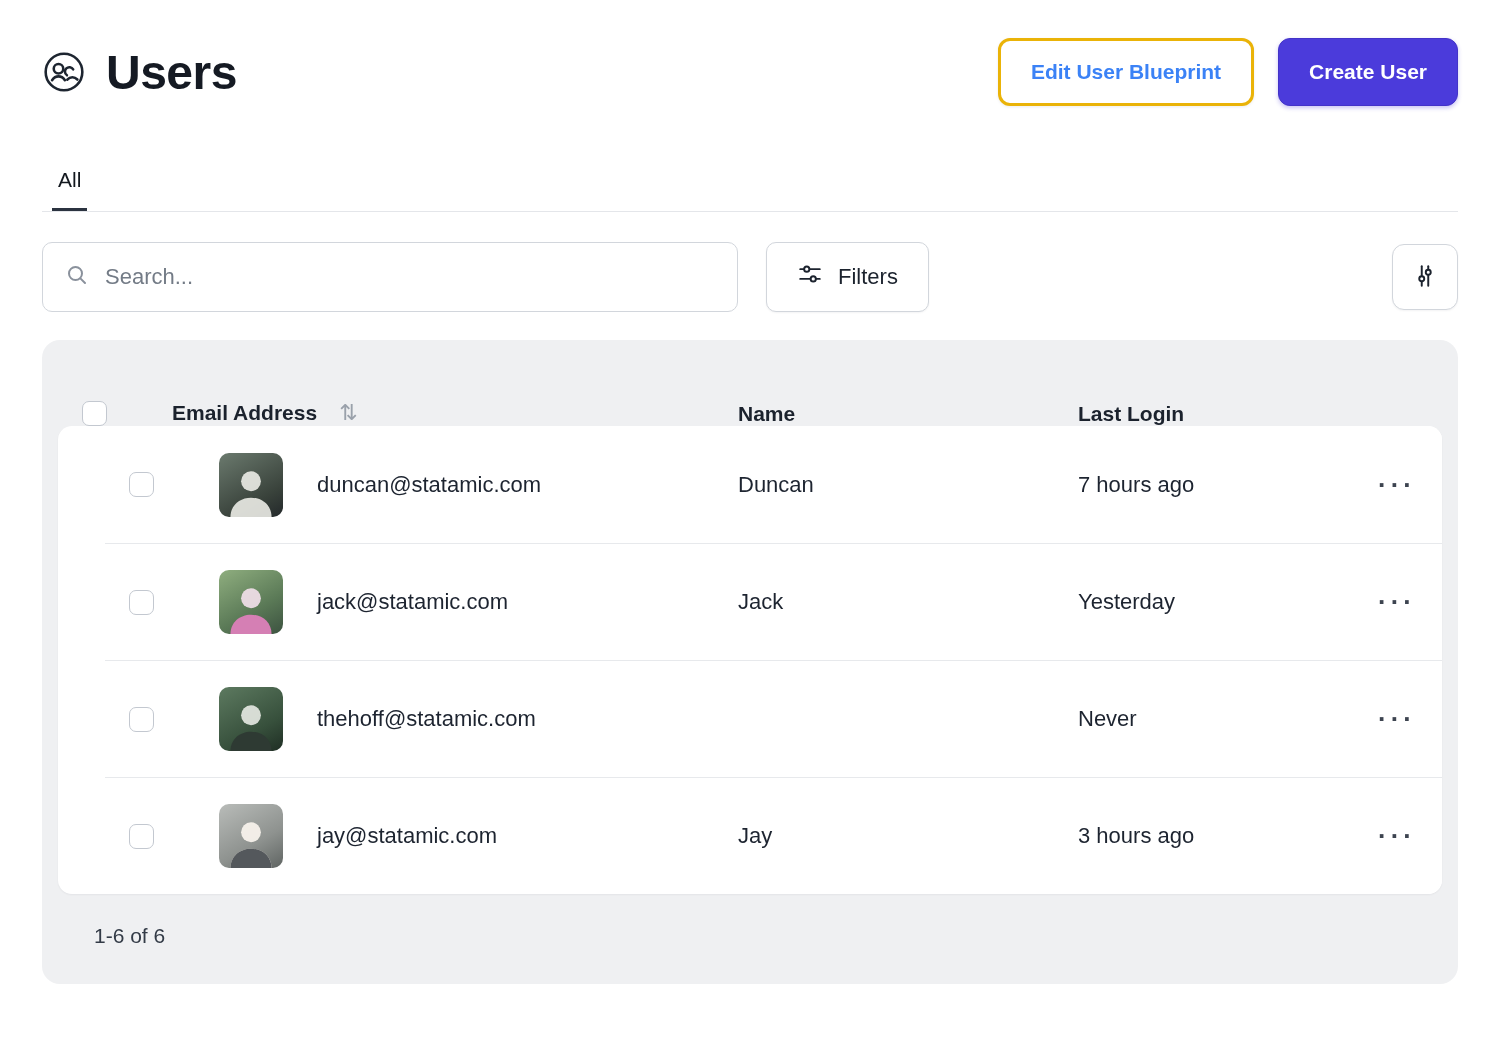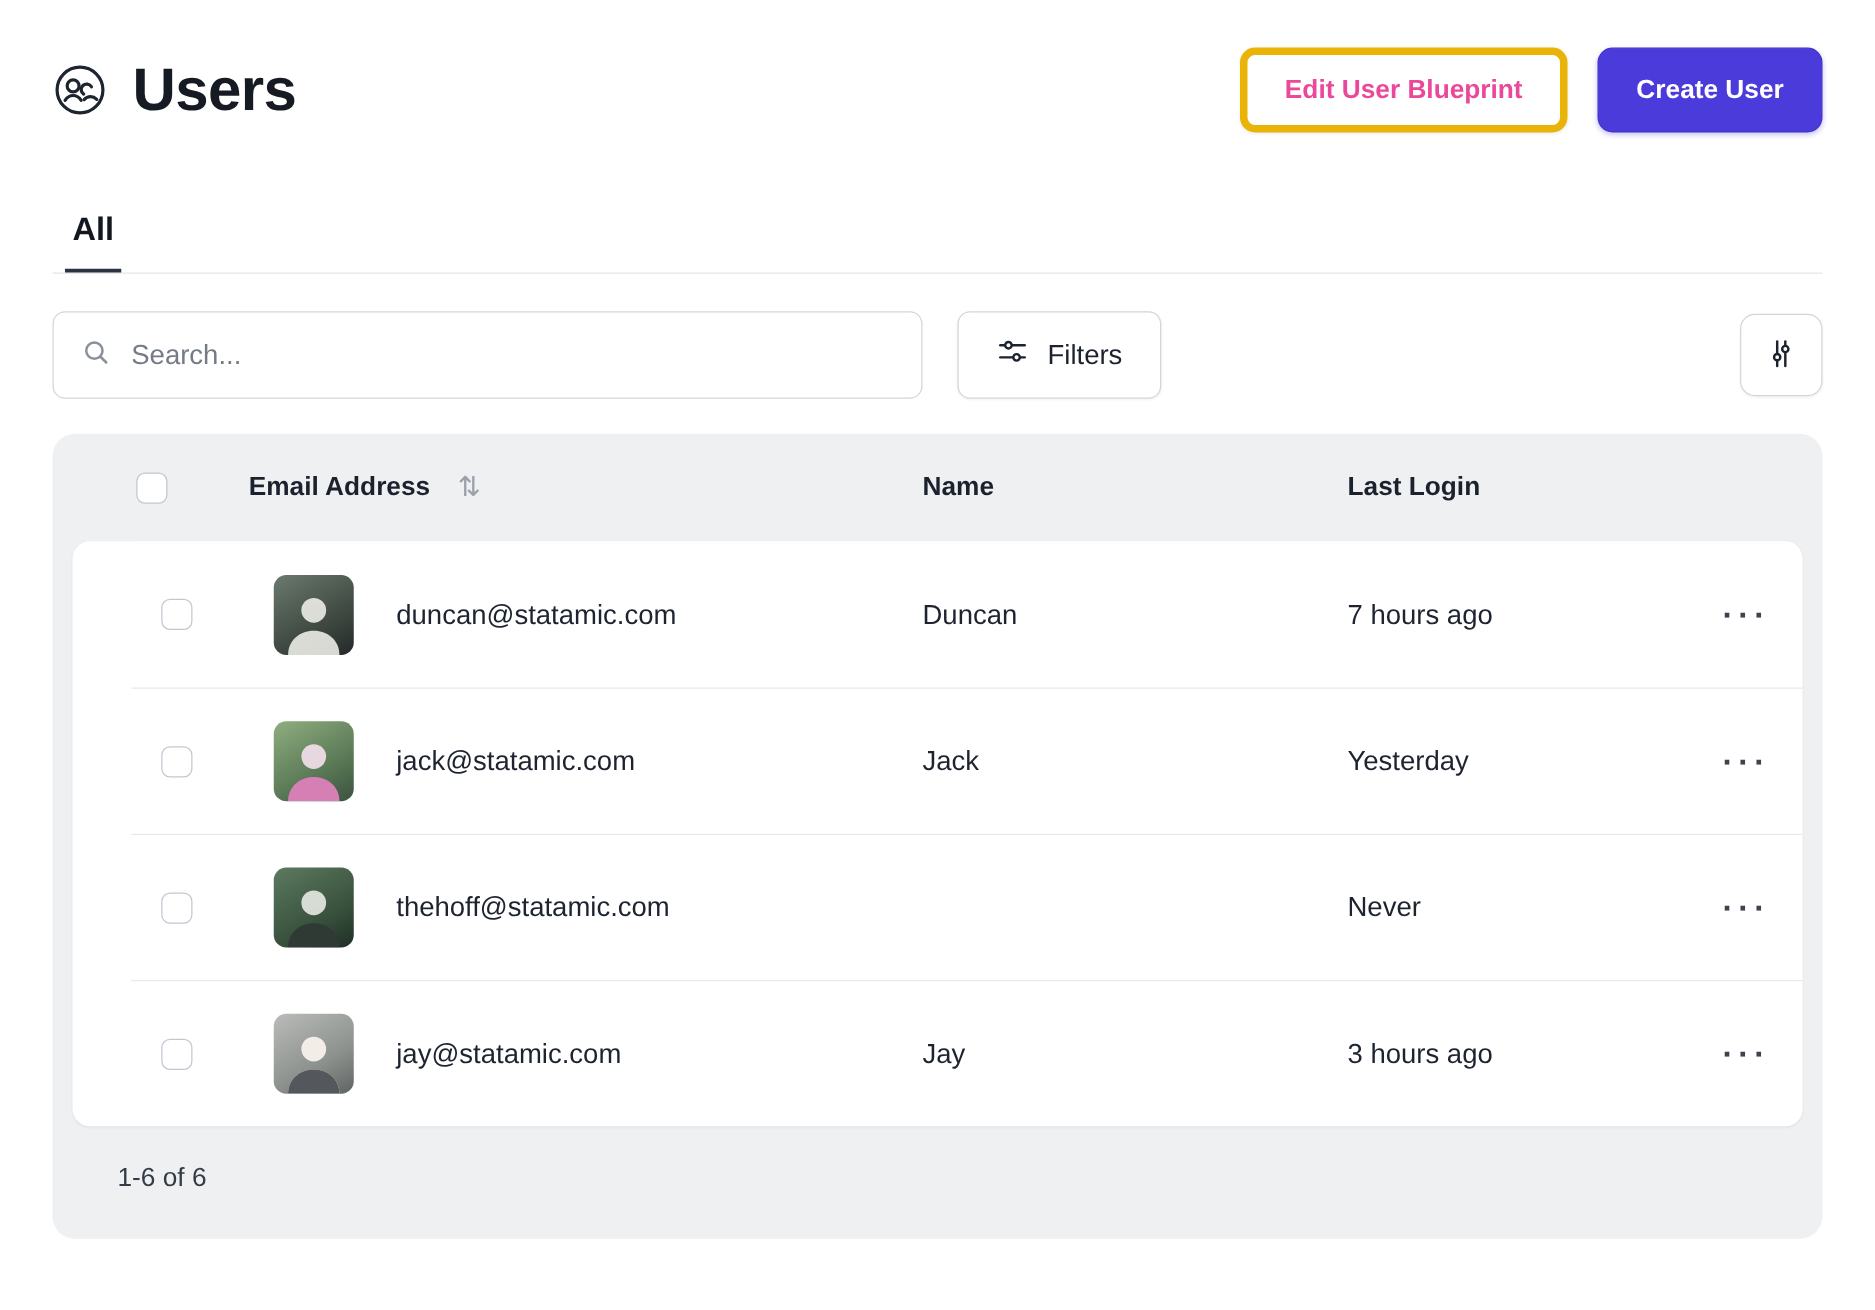--- a/index.html
+++ b/index.html
@@ -6,39 +6,39 @@
   html,body { width:1500px; height:1048px; background:#ffffff; font-family:"Liberation Sans", sans-serif; color:#1a202c; overflow:hidden; }
   .page { padding:38px 42px 0 42px; }
 
   
   .top-header { display:flex; align-items:center; justify-content:space-between; }
   .title-group { display:flex; align-items:center; gap:20px; }
   .title-group svg { display:block; }
   .page-title { font-size:48px; font-weight:700; color:#151a23; letter-spacing:-0.5px; }
   .header-actions { display:flex; align-items:center; gap:24px; }
   .btn { height:68px; border-radius:12px; font-size:21px; font-weight:600; cursor:pointer; padding:0 30px; display:inline-flex; align-items:center; font-family:"Liberation Sans", sans-serif; }
-  .btn-secondary { background:#ffffff; color:#ec4899; border:6px solid #eab308; box-shadow:0 1px 3px rgba(20,25,40,0.08); }
+  .btn-secondary { background:#ffffff; color:#3b82f6; border:3px solid #eab308; box-shadow:0 1px 3px rgba(20,25,40,0.08); }
   .btn-primary { background:#4b3bdb; color:#ffffff; border:1px solid #4333c8; box-shadow:0 2px 4px rgba(75,59,219,0.3); }
 
   
   .tabs { margin-top:62px; border-bottom:1px solid #e4e6ea; display:flex; }
-  .tab { font-size:26px; color:#13181f; padding:0 6px 16px 6px; margin-left:10px; border-bottom:3px solid #2b3340; cursor:pointer; font-weight:700; }
+  .tab { font-size:21px; color:#13181f; padding:0 6px 16px 6px; margin-left:10px; border-bottom:3px solid #2b3340; cursor:pointer; font-weight:400; }
 
   
   .toolbar { margin-top:30px; display:flex; align-items:center; gap:28px; }
   .search-box { width:696px; height:70px; border:1px solid #d2d6dc; border-radius:10px; background:#fff; display:flex; align-items:center; padding:0 22px; gap:16px; }
   .search-box input { flex:1; border:none; outline:none; font-size:22px; color:#1f2937; font-family:"Liberation Sans", sans-serif; background:transparent; }
   .search-box input::placeholder { color:#737b86; }
   .btn-filters { height:70px; padding:0 30px; border-radius:10px; border:1px solid #d2d6dc; background:#fff; display:inline-flex; align-items:center; gap:15px; font-size:22px; font-weight:400; color:#1c232e; cursor:pointer; box-shadow:0 1px 2px rgba(20,25,40,0.05); font-family:"Liberation Sans", sans-serif; }
   .toolbar-spacer { flex:1; }
   .btn-icon { width:66px; height:66px; border-radius:12px; border:1px solid #d2d6dc; background:#fff; display:inline-flex; align-items:center; justify-content:center; cursor:pointer; box-shadow:0 1px 2px rgba(20,25,40,0.05); }
 
   
   .table-card { margin-top:28px; background:#eff0f2; border-radius:18px; }
-  .thead { display:flex; align-items:center; height:86px; padding:0 40px; font-size:21px; font-weight:700; color:#1b222d;margin-left:27px; }
+  .thead { display:flex; align-items:flex-end; height:86px; padding:0 40px; font-size:21px; font-weight:700; color:#1b222d; }
   .col-check { width:90px; display:flex; align-items:center; }
   .col-email { flex:1; display:flex; align-items:center; gap:12px; }
   .col-name { width:340px; }
   .col-login { width:280px; }
   .col-actions { width:60px; display:flex; justify-content:flex-end; }
   .sort-glyph { font-size:22px; color:#9aa1ab; font-weight:400; margin-left:10px; }
 
   .rows-wrap { margin:0 16px; border-radius:14px; overflow:hidden; background:#ffffff; box-shadow:0 1px 2px rgba(20,25,40,0.05); }
   .trow { display:flex; align-items:center; height:117px; padding:0 24px; background:#ffffff; font-size:22px; color:#1d2430;margin-left:47px; }
   .trow + .trow { border-top:1px solid #e7e9ec; }

